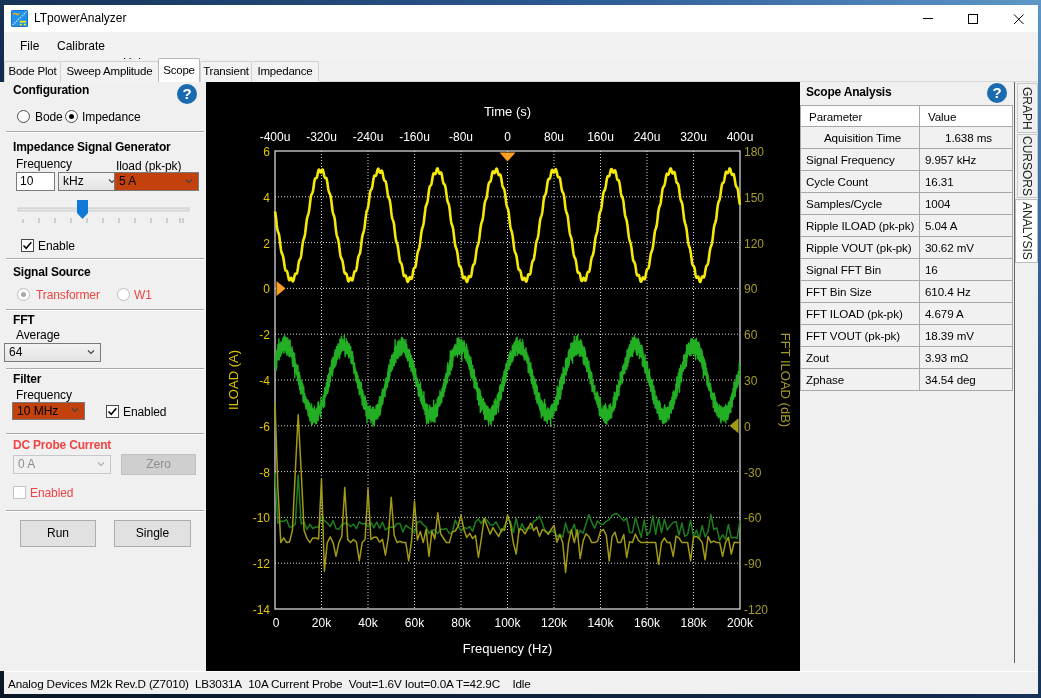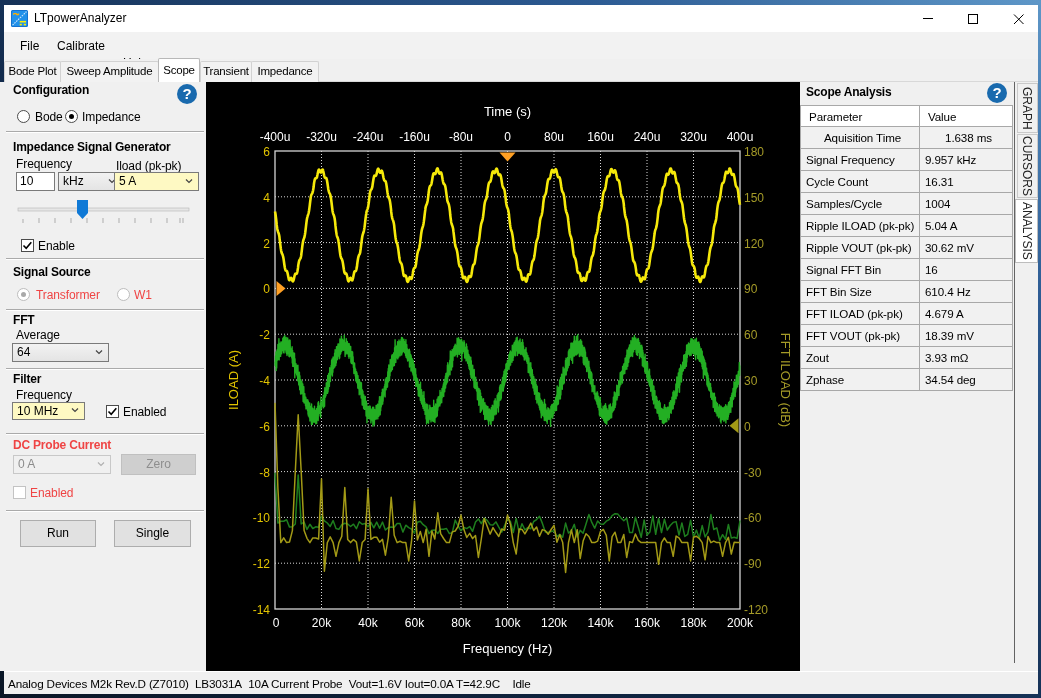--- a/index.html
+++ b/index.html
@@ -19,21 +19,21 @@
 #chartbox { position:absolute; left:206px; top:82px; width:594px; height:589px; background:#000; }
 #rightpanel { position:absolute; left:800px; top:82px; width:238px; height:589px; background:#f0f0f0; }
 #statusbar { position:absolute; left:4px; top:671px; width:1034px; height:23px; background:#f0f0f0;
   border-top:1px solid #ffffff; }
 .sep { position:absolute; left:6px; width:198px; height:2px;
   border-top:1px solid #aaaaaa; border-bottom:1px solid #ffffff; }
 .gtitle { position:absolute; font-weight:bold; font-size:12px; letter-spacing:-0.2px; }
 .lbl { position:absolute; font-size:12px; letter-spacing:-0.1px; }
 .gray { color:#ef4444; }
 .tbox { position:absolute; background:#fff; border:1px solid #7a7a7a; font-size:12px; padding:1px 3px; line-height:15px; }
-.combo { position:absolute; border:1px solid #7a7a7a; font-size:12px; padding:1px 4px; line-height:15px; background:#fef9c3; }
+.combo { position:absolute; border:1px solid #7a7a7a; font-size:12px; padding:1px 4px; line-height:15px; background:#c2410c; }
 .combo .chev { position:absolute; right:5px; top:4px; width:8px; height:8px; }
 .combo.graycb { background:linear-gradient(#f2f2f2,#e4e4e4); }
 .combo.disab { background:#f0f0f0; border-color:#c8c8c8; color:#8c8c8c; }
 .chev svg { display:block; }
 .cb { position:absolute; width:13px; height:13px; background:#fff; border:1px solid #4b4b4b; }
 .cb.disab { border-color:#c3c3c3; }
 .radio { position:absolute; width:13px; height:13px; background:#fff; border:1px solid #4b4b4b; border-radius:50%; }
 .radio.disab { border-color:#bdbdbd; }
 .radio .dot { position:absolute; left:3px; top:3px; width:5px; height:5px; border-radius:50%; background:#000; }
 .radio.disab .dot { background:#a9a9a9; }
@@ -135,21 +135,21 @@
 <div class="gtitle" style="left:13px;top:265px;">Signal Source</div>
 <div class="radio disab" style="left:17px;top:288px;">
     <div class="dot"></div>
   </div>
 <div class="lbl gray" style="left:36px;top:288px;">Transformer</div>
 <div class="radio disab" style="left:117px;top:288px;"></div>
 <div class="lbl gray" style="left:134px;top:288px;">W1</div>
 <div class="sep" style="top:309px;"></div>
 <div class="gtitle" style="left:13px;top:313px;">FFT</div>
 <div class="lbl" style="left:16px;top:328px;">Average</div>
-<div class="combo graycb" style="left:12px;top:343px;width:97px;height:19px;">64
+<div class="combo graycb" style="left:4px;top:343px;width:97px;height:19px;">64
   <span class="chev">
       <svg width="8" height="8" viewBox="0 0 8 8">
         <path d="M1 2.5 L4 5.5 L7 2.5" fill="none" stroke="#444" stroke-width="1.2"></path>
       </svg>
     </span></div>
 <div class="sep" style="top:368px;"></div>
 <div class="gtitle" style="left:13px;top:372px;">Filter</div>
 <div class="lbl" style="left:16px;top:388px;">Frequency</div>
 <div class="combo" style="left:12px;top:402px;width:73px;height:18px;">10 MHz
   <span class="chev" style="top:3px;">

